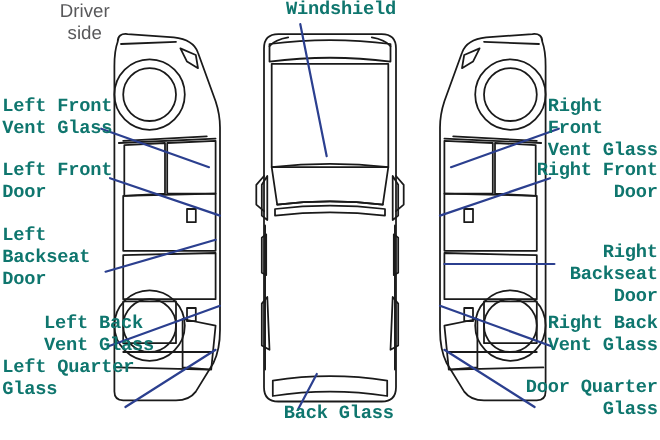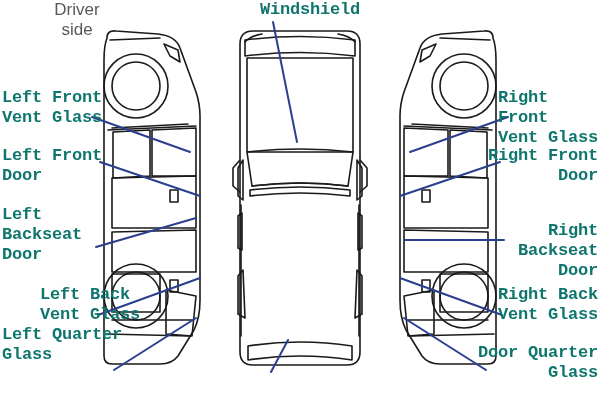--- a/index.html
+++ b/index.html
@@ -225,20 +225,21 @@
       <line x1="486" y1="370" x2="404" y2="318"></line>
     </g>
   </svg>
 
   <div class="side-title" id="title-driver">Driver
 side</div>
 
 
   <div class="label align-center" id="lbl-windshield">Windshield</div>
 
+  <div class="label align-center" id="lbl-back-glass">Back Glass</div>
 
   <div class="label align-left" id="lbl-left-front-vent">Left Front
 Vent Glass</div>
 
   <div class="label align-left" id="lbl-left-front-door">Left Front
 Door</div>
 
   <div class="label align-left" id="lbl-left-backseat-door">Left
 Backseat
 Door</div>

